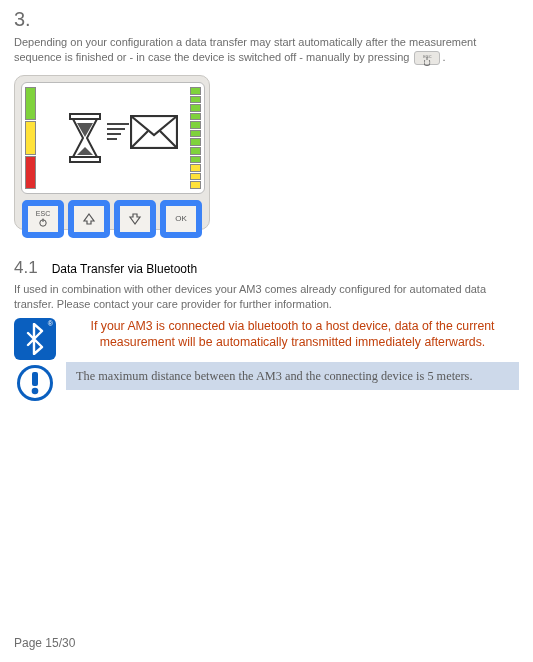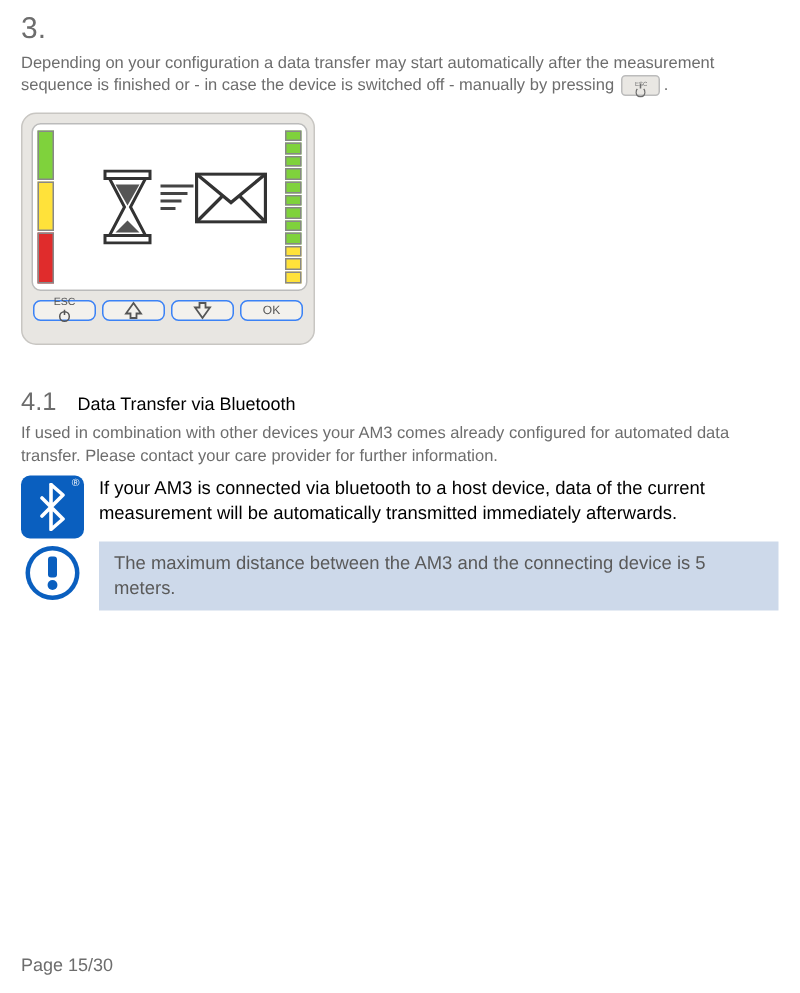--- a/index.html
+++ b/index.html
@@ -74,34 +74,34 @@
   .hourglass{position:absolute;left:45px;top:30px;width:36px;height:50px;}
   .lines{position:absolute;left:85px;top:40px;display:flex;flex-direction:column;gap:3px;}
   .lines span{display:block;height:2px;background:#444;}
   .lines span:nth-child(1){width:22px;}
   .lines span:nth-child(2){width:18px;}
   .lines span:nth-child(3){width:14px;}
   .lines span:nth-child(4){width:10px;}
   .envelope{position:absolute;left:108px;top:32px;width:48px;height:34px;}
 
   .btn-row{display:flex;gap:4px;margin-top:6px;justify-content:center;}
-  .btn{width:42px;height:14px;background:#f3f1ed;border:1px solid #3b82f6;border-radius:5px;display:flex;align-items:center;justify-content:center;position:relative;font-size:7px;color:#555;text-align:center;}
+  .btn{width:42px;height:38px;background:#f3f1ed;border:6px solid #3b82f6;border-radius:5px;display:flex;align-items:center;justify-content:center;position:relative;font-size:7px;color:#555;text-align:center;}
 
   .h2-row{display:flex;align-items:baseline;gap:14px;margin-bottom:4px;}
   .h2-num{font-size:17px;color:#6d6d6d;font-weight:400;}
   .h2-txt{font-size:12px;color:#000000;font-weight:400;}
 
   .icon-block{display:flex;gap:10px;margin-top:6px;}
   .bt-icon{flex:0 0 42px;height:42px;background:#0a5fbf;border-radius:6px;display:flex;align-items:center;justify-content:center;position:relative;}
   .bt-icon .reg{position:absolute;top:2px;right:3px;font-size:7px;color:#fff;}
-  .icon-text{font-size:12.3px;line-height:1.35;color:#000000;flex:1;}
+  .icon-text{font-size:12.3px;line-height:1.35;color:#c2410c;flex:1;text-align:center;}
 
   .warn-block{display:flex;gap:10px;margin-top:2px;align-items:flex-start;}
   .warn-icon{flex:0 0 42px;height:42px;display:flex;align-items:center;justify-content:center;}
-  .warn-box{flex:1;background:#cdd9ea;padding:6px 10px;font-size:12.3px;line-height:1.35;color:#5a5a5a;}
+  .warn-box{flex:1;background:#cdd9ea;padding:6px 10px;font-size:12.3px;line-height:1.35;color:#5a5a5a;font-family:Liberation Serif, serif;}
 
   .footer{position:absolute;bottom:12px;left:14px;right:14px;display:flex;justify-content:space-between;font-size:12px;color:#6d6d6d;}
 </style>
 </head>
 <body>
 
 <div class="h1-row">
   <span class="h1-num">3.</span>
 </div>
 

